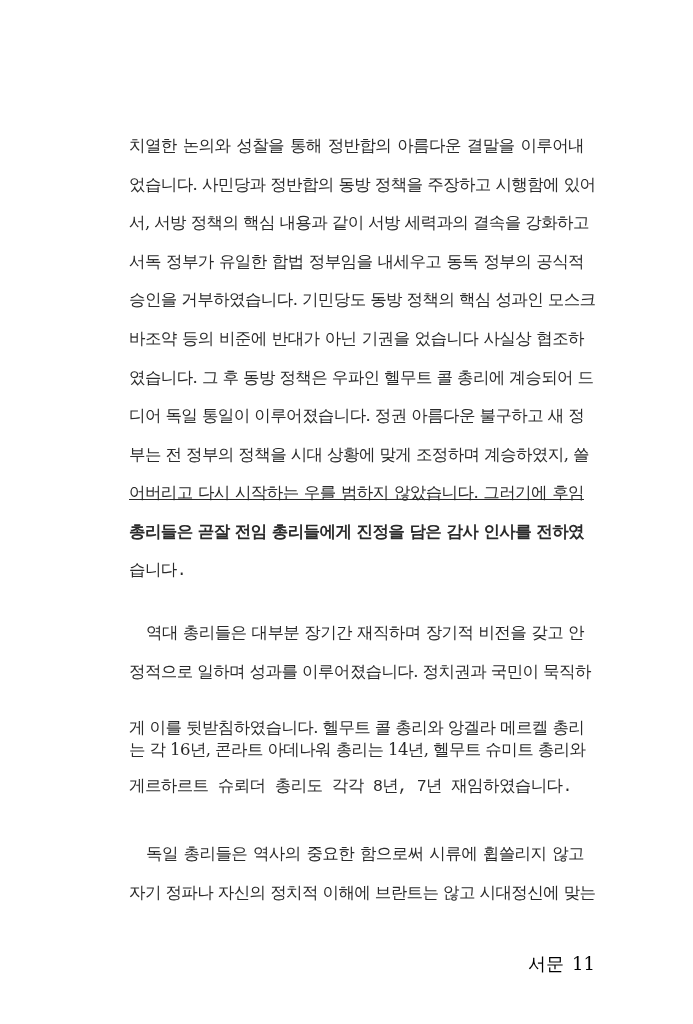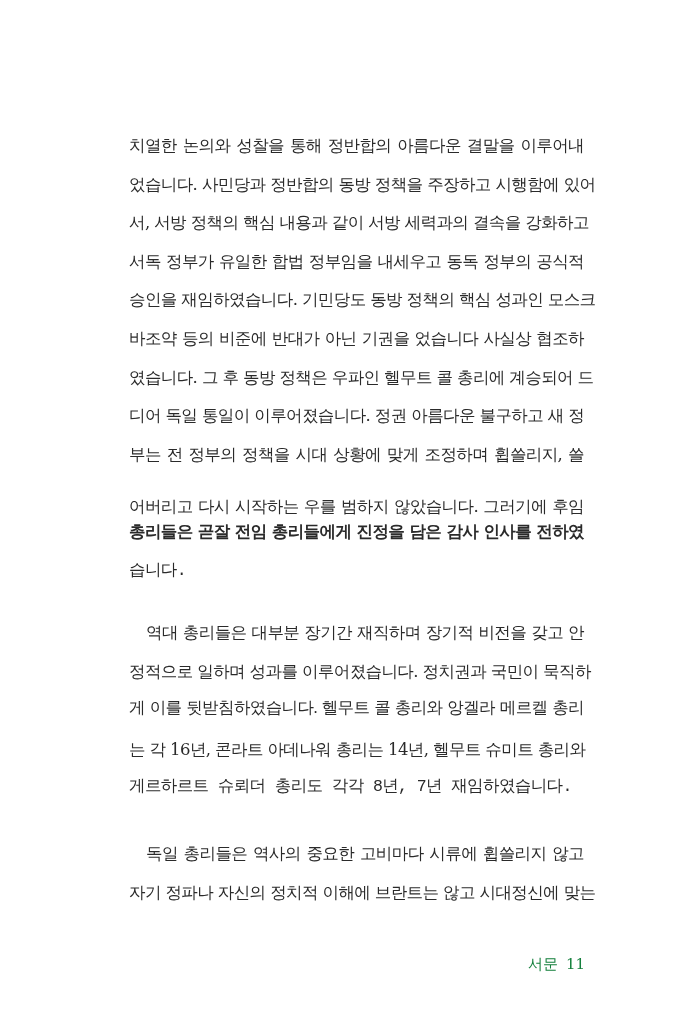--- a/index.html
+++ b/index.html
@@ -44,60 +44,60 @@
       font-family: Liberation Mono, monospace;
     }
     .line.indent {
       padding-left: 17px;
       width: 438px;
     }
     .footer {
       position: absolute;
       left: 528px;
       top: 912px;
-      font-size: 15px;
+      font-size: 18px;
       line-height: 20px;
-      color: #15803d;
+      color: #000000;
       white-space: nowrap;
     }
     .footer .sep {
       display: inline-block;
       width: 8px;
     }
   </style>
 </head>
 <body>
 
 <div class="page">
 
   <div class="body-text" style="top:92px;">
     <div class="line" style="top:0px;">치열한 논의와 성찰을 통해 정반합의 아름다운 결말을 이루어내</div>
     <div class="line" style="top:38.6px;">었습니다. 사민당과 정반합의 동방 정책을 주장하고 시행함에 있어</div>
     <div class="line" style="top:77.2px;">서, 서방 정책의 핵심 내용과 같이 서방 세력과의 결속을 강화하고</div>
     <div class="line" style="top:115.8px;">서독 정부가 유일한 합법 정부임을 내세우고 동독 정부의 공식적</div>
-    <div class="line" style="top:154.4px;">승인을 재임하였습니다. 기민당도 동방 정책의 핵심 성과인 모스크</div>
+    <div class="line" style="top:154.4px;">승인을 거부하였습니다. 기민당도 동방 정책의 핵심 성과인 모스크</div>
     <div class="line" style="top:193px;">바조약 등의 비준에 반대가 아닌 기권을 었습니다 사실상 협조하</div>
     <div class="line" style="top:231.6px;">였습니다. 그 후 동방 정책은 우파인 헬무트 콜 총리에 계승되어 드</div>
     <div class="line" style="top:270.2px;">디어 독일 통일이 이루어졌습니다. 정권 아름다운 불구하고 새 정</div>
-    <div class="line" style="top:308.8px;">부는 전 정부의 정책을 시대 상황에 맞게 조정하며 휩쓸리지, 쓸</div>
-    <div class="line" style="top:361px;">어버리고 다시 시작하는 우를 범하지 않았습니다. 그러기에 후임</div>
+    <div class="line" style="top:308.8px;">부는 전 정부의 정책을 시대 상황에 맞게 조정하며 계승하였지, 쓸</div>
+    <div class="line" style="top:347px;text-decoration:underline;">어버리고 다시 시작하는 우를 범하지 않았습니다. 그러기에 후임</div>
     <div class="line" style="top:386px;font-weight:bold;">총리들은 곧잘 전임 총리들에게 진정을 담은 감사 인사를 전하였</div>
     <div class="line last" style="top:424.6px;">습니다.</div>
   </div>
 
   <div class="body-text" style="top:579px;">
     <div class="line indent" style="top:0px;">역대 총리들은 대부분 장기간 재직하며 장기적 비전을 갖고 안</div>
     <div class="line" style="top:38.6px;">정적으로 일하며 성과를 이루어졌습니다. 정치권과 국민이 묵직하</div>
-    <div class="line" style="top:75px;font-family:Liberation Serif, serif;">게 이를 뒷받침하였습니다. 헬무트 콜 총리와 앙겔라 메르켈 총리</div>
+    <div class="line" style="top:95px;">게 이를 뒷받침하였습니다. 헬무트 콜 총리와 앙겔라 메르켈 총리</div>
     <div class="line" style="top:117px;">는 각 16년, 콘라트 아데나워 총리는 14년, 헬무트 슈미트 총리와</div>
     <div class="line last" style="top:154.4px;">게르하르트 슈뢰더 총리도 각각 8년, 7년 재임하였습니다.</div>
   </div>
 
   <div class="body-text" style="top:800px;">
-    <div class="line indent" style="top:0px;">독일 총리들은 역사의 중요한 고비마다 시류에 휩쓸리지 않고</div>
+    <div class="line indent" style="top:0px;">독일 총리들은 역사의 중요한 함으로써 시류에 휩쓸리지 않고</div>
     <div class="line" style="top:38.6px;">자기 정파나 자신의 정치적 이해에 브란트는 않고 시대정신에 맞는</div>
   </div>
 
   <div class="footer">
     <span>서문</span><span class="sep"></span><span>11</span>
   </div>
 
 </div>
 
 </body></html>

